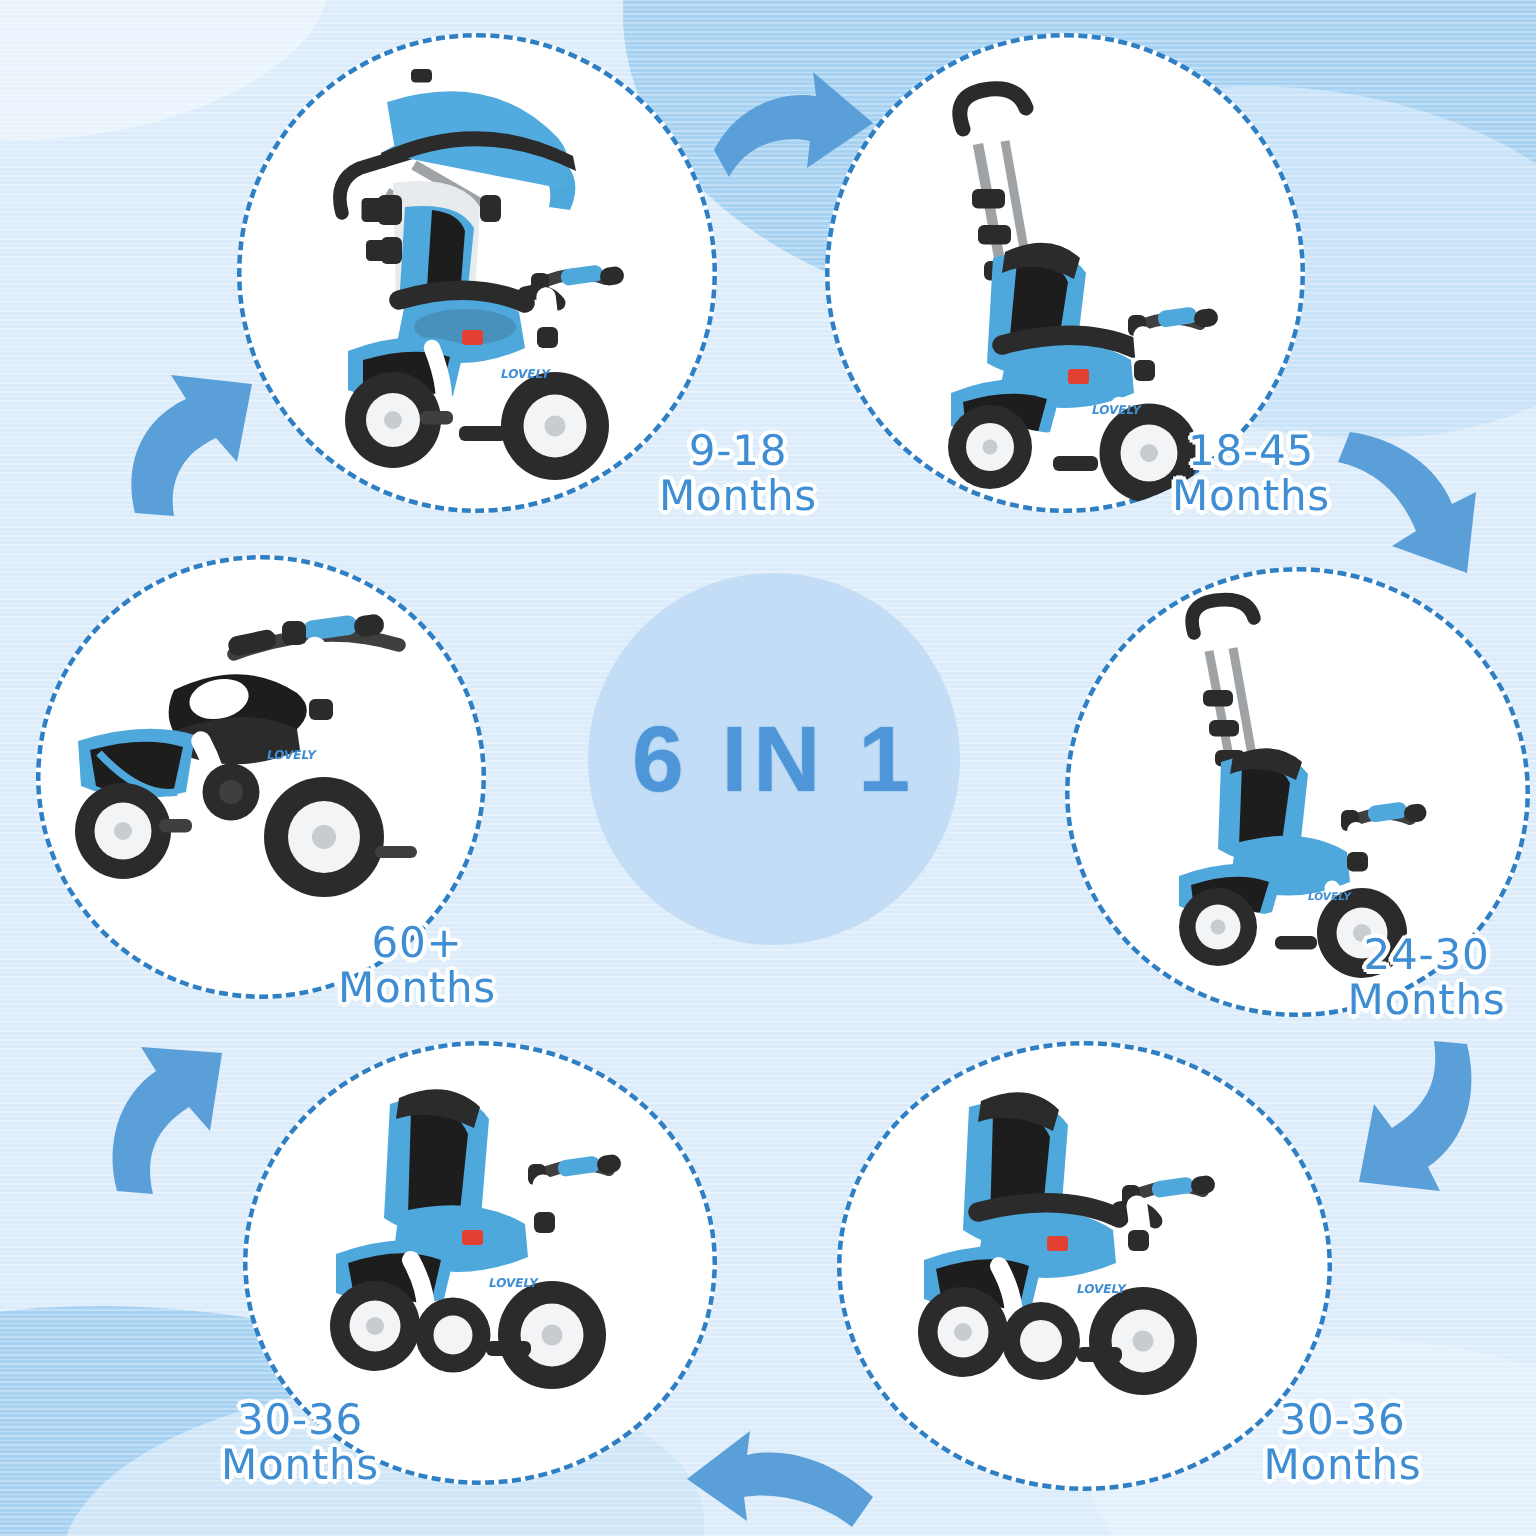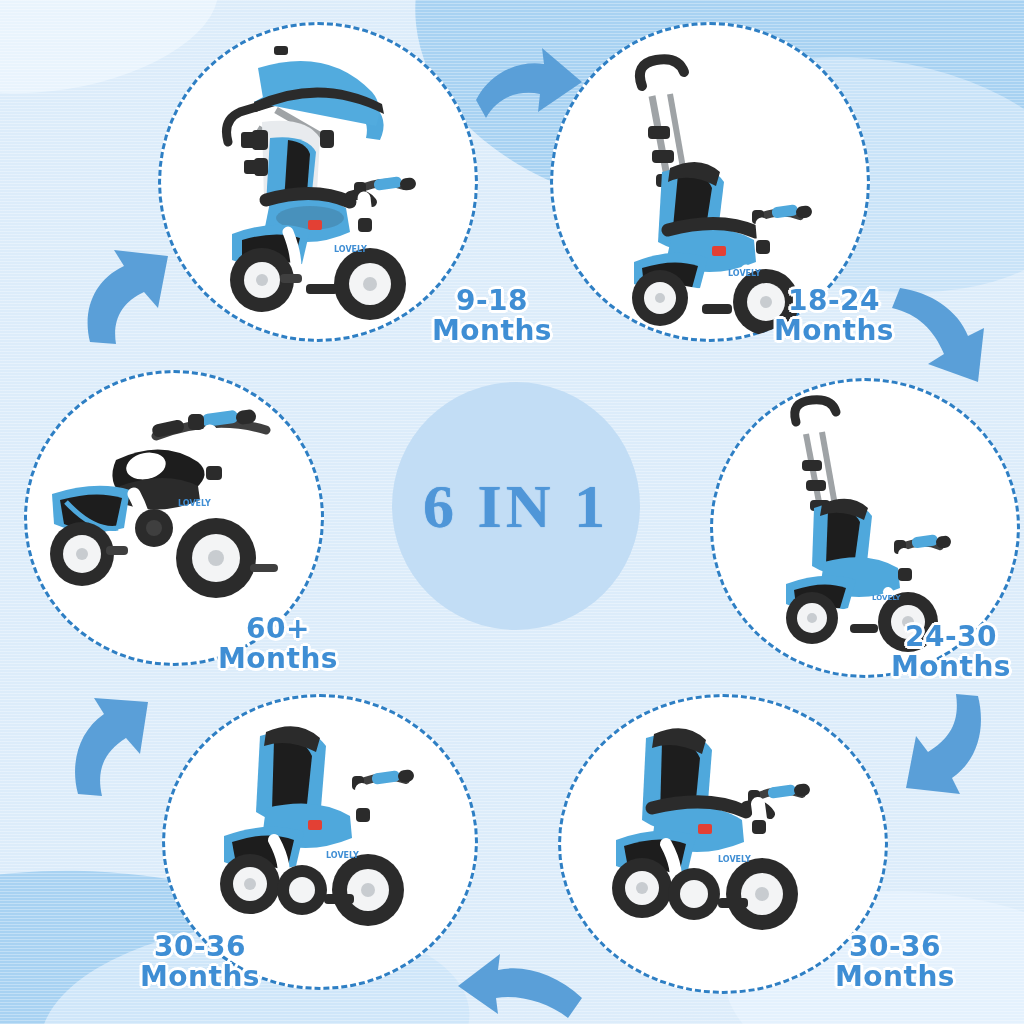--- a/index.html
+++ b/index.html
@@ -86,21 +86,21 @@
     z-index: 8;
   }
   .center-label {
     position: absolute;
     left: 392px; top: 382px;
     width: 248px; height: 248px;
     display: flex;
     align-items: center;
     justify-content: center;
     z-index: 9;
-    font-family: Liberation Serif, serif;
+    font-family: Liberation Sans, sans-serif;
     font-weight: bold;
     font-size: 62px;
     letter-spacing: 4px;
     color: #4f96d8;
     text-shadow: 0 0 1px #4f96d8;
   }
 
   
   .node {
     position: absolute;
@@ -114,30 +114,31 @@
     background: #ffffff;
     border: 3px dashed #2e7fc4;
     box-sizing: border-box;
   }
   .photo {
     position: absolute;
     left: 0; top: 0;
     width: 100%; height: 100%;
     border-radius: 50%;
     overflow: hidden;
+    font-style: italic;
   }
   .photo svg { display: block; width: 100%; height: 100%; }
 
   
   .caption {
     position: absolute;
     z-index: 20;
     text-align: center;
     font-family: "DejaVu Sans", sans-serif;
-    font-weight: bold;
+    font-weight: normal;
     font-size: 28px;
     line-height: 1.06;
     color: #3f8ed4;
     letter-spacing: 0.5px;
     white-space: pre-line;
     text-shadow:
       2px 0 0 #fff, -2px 0 0 #fff, 0 2px 0 #fff, 0 -2px 0 #fff,
       2px 2px 0 #fff, -2px 2px 0 #fff, 2px -2px 0 #fff, -2px -2px 0 #fff,
       3px 0 0 #fff, -3px 0 0 #fff, 0 3px 0 #fff, 0 -3px 0 #fff;
   }
@@ -304,21 +305,21 @@
         <circle cx="110" cy="276" r="16" fill="#f3f4f5"></circle>
         <circle cx="110" cy="276" r="5" fill="#c8ccd0"></circle>
         <circle cx="216" cy="280" r="33" fill="#2b2b2b"></circle>
         <circle cx="216" cy="280" r="19" fill="#f3f4f5"></circle>
         <circle cx="216" cy="280" r="6" fill="#c8ccd0"></circle>
         <rect x="152" y="282" width="30" height="10" rx="4" fill="#2b2b2b"></rect>
         <text x="178" y="254" font-family="DejaVu Sans, sans-serif" font-size="8" font-weight="bold" fill="#3f8ed4">LOVELY</text>
       </svg>
     </div>
   </div>
-  <div class="caption" style="left:724px; top:286px; width:220px;">18-24
+  <div class="caption" style="left:724px; top:286px; width:220px;">18-45
 Months</div>
 
   <div class="node" style="left:710px; top:378px; width:310px; height:300px;">
     <div class="disc"></div>
     <div class="photo">
       <svg viewBox="0 0 310 300">
 
         <path d="M86 44 q-6 -20 16 -22 q20 -2 24 12" stroke="#2b2b2b" stroke-width="9" fill="none" stroke-linecap="round"></path>
         <path d="M96 56 l24 126" stroke="#9fa3a6" stroke-width="6" fill="none"></path>
         <path d="M112 54 l22 124" stroke="#9fa3a6" stroke-width="6" fill="none"></path>

